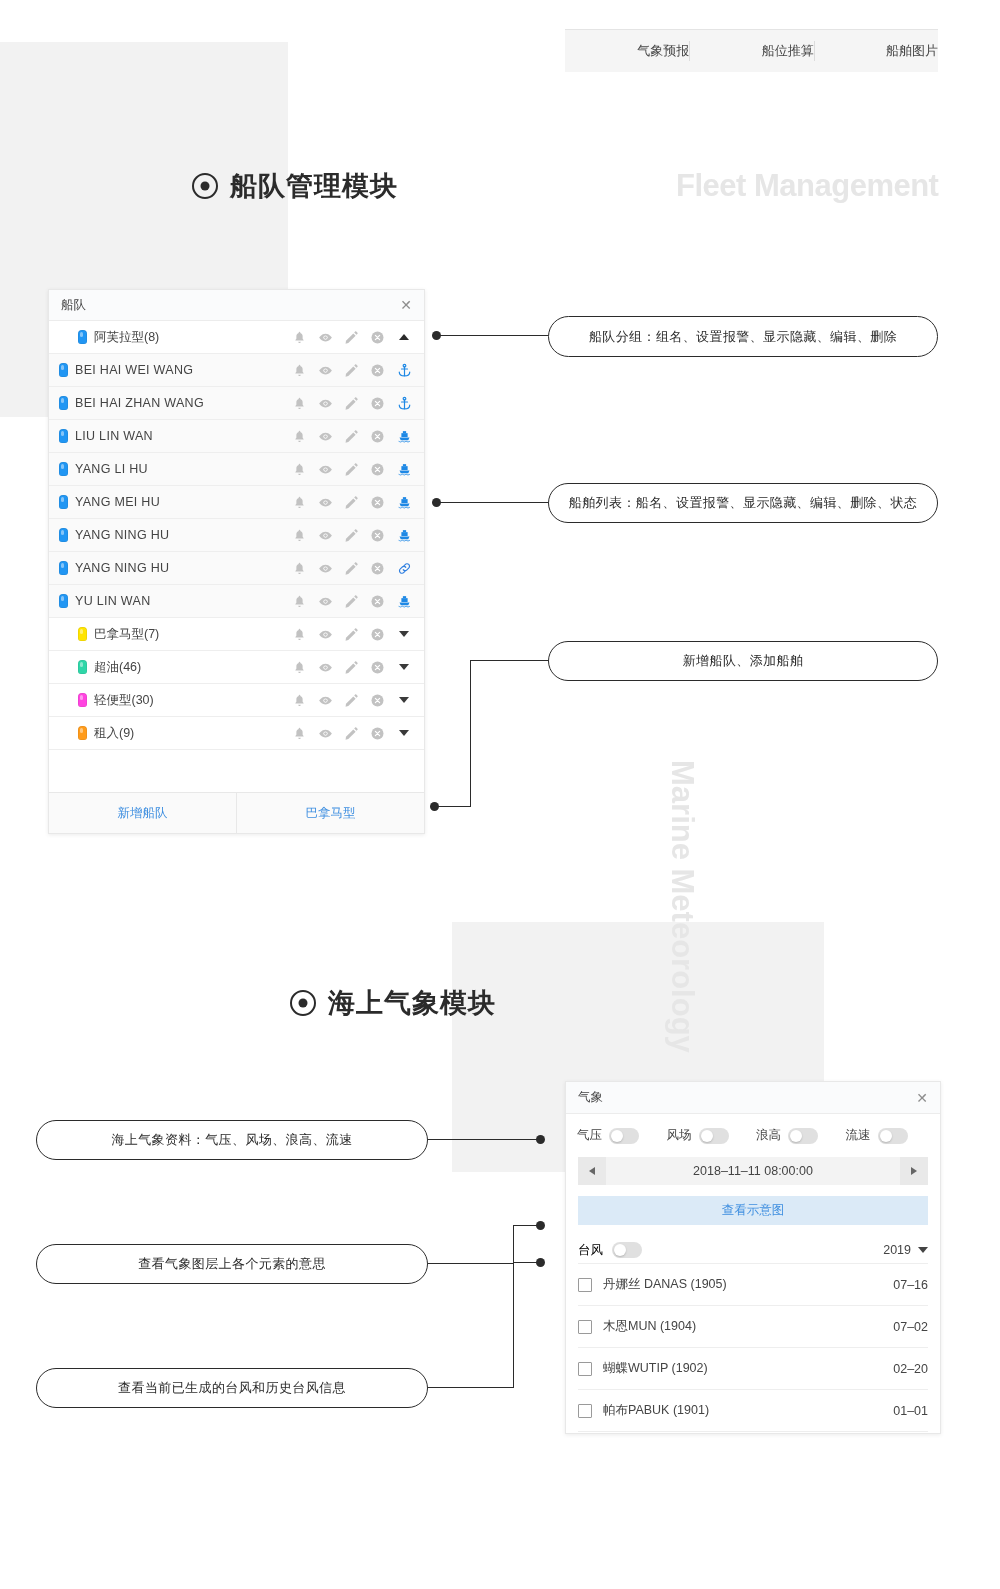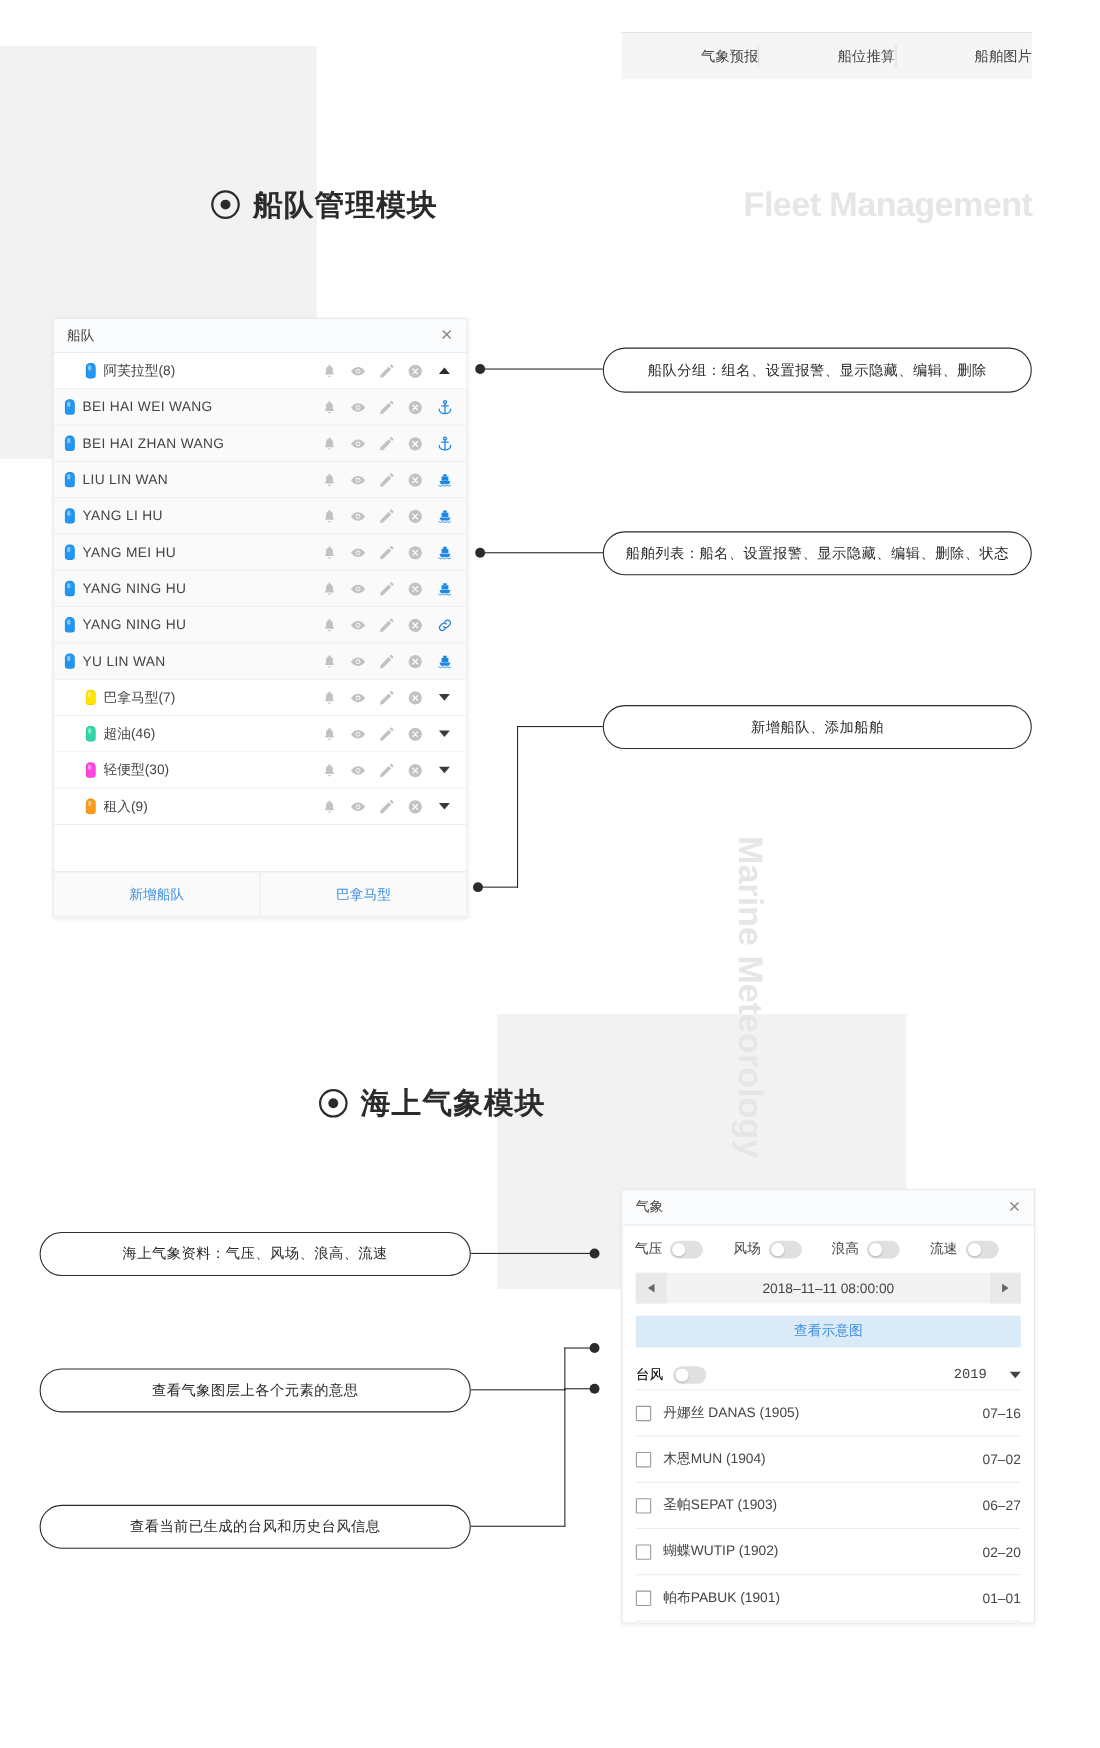--- a/index.html
+++ b/index.html
@@ -155,21 +155,21 @@
   #schematic{
     margin:11px 12px 0 12px;height:29px;background:#dbeaf7;
     display:flex;align-items:center;justify-content:center;
     font-size:12.5px;color:#3f8fe0;cursor:pointer;
   }
   #typhoon-head{
     margin:12px 12px 0 12px;height:26px;display:flex;align-items:center;
   }
   #typhoon-head .tl{font-size:12.5px;color:#000000;margin-right:9px;}
   #typhoon-head .yr{
-    margin-left:auto;font-size:12.5px;color:#444;display:flex;align-items:center;gap:21px;cursor:pointer;font-family:Liberation Mono, monospace;
+    margin-left:auto;font-size:12.5px;color:#444;display:flex;align-items:center;gap:7px;cursor:pointer;
   }
   .ty-row{
     margin:0 12px;height:41px;display:flex;align-items:center;
     border-top:1px solid #eeeeee;
   }
   .ty-row:first-of-type{border-top:1px solid #eeeeee;}
   .cb{
     width:12px;height:12px;border:1px solid #9a9a9a;border-radius:1px;
     margin-right:11px;flex:0 0 auto;cursor:pointer;background:#fff;
   }
@@ -759,25 +759,20 @@
         <span class="nm">丹娜丝 DANAS (1905)</span>
         <span class="dt">07–16</span>
       </div>
       <div class="ty-row">
         <span class="cb"></span>
         <span class="nm">木恩MUN (1904)</span>
         <span class="dt">07–02</span>
       </div>
       <div class="ty-row">
         <span class="cb"></span>
-        <span class="nm">圣帕SEPAT (1903)</span>
-        <span class="dt">06–27</span>
-      </div>
-      <div class="ty-row">
-        <span class="cb"></span>
         <span class="nm">蝴蝶WUTIP (1902)</span>
         <span class="dt">02–20</span>
       </div>
       <div class="ty-row">
         <span class="cb"></span>
         <span class="nm">帕布PABUK (1901)</span>
         <span class="dt">01–01</span>
       </div>
     </div>
   <div id="ty-bottom"></div>

